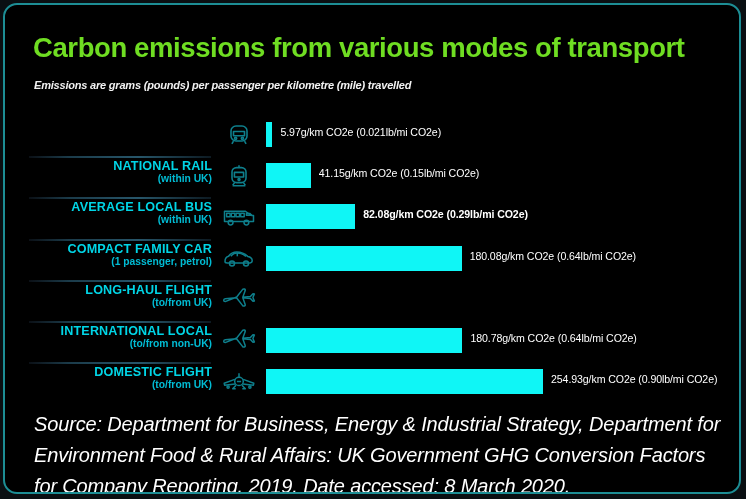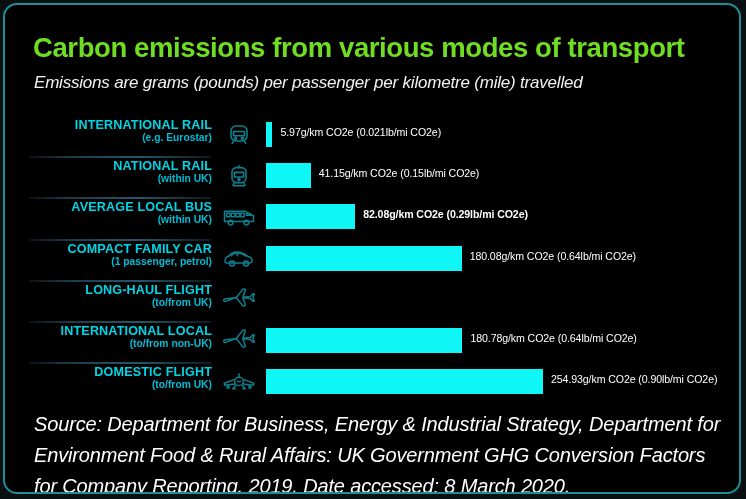--- a/index.html
+++ b/index.html
@@ -20,25 +20,26 @@
   .inner{position:relative;width:100%;height:100%;}
 
   .title{
     position:absolute;left:28px;top:27px;
     font-size:27.5px;font-weight:bold;
     color:#6fdd22;
     letter-spacing:-0.4px;
     white-space:nowrap;
   }
   .subtitle{
-    position:absolute;left:29px;top:68px;
-    font-size:17px;font-style:italic;
+    position:absolute;left:29px;top:74px;
+    font-size:11px;font-style:italic;
     color:#f2f2f2;
     letter-spacing:-0.2px;
     white-space:nowrap;
+    font-weight:bold;
   }
 
   .chart{position:absolute;left:0;top:110px;width:738px;}
 
   .row{position:relative;height:41.2px;}
 
   .divider{
     position:absolute;left:24px;top:0;width:182px;height:2px;
     background:linear-gradient(to right,#0b1016 0%,#1b3b4a 22%,#27566a 60%,#0d1a22 100%);
   }
@@ -93,24 +94,20 @@
 <body>
 
 <div class="frame">
   <div class="inner">
 
     <div class="title">Carbon emissions from various modes of transport</div>
     <div class="subtitle">Emissions are grams (pounds) per passenger per kilometre (mile) travelled</div>
 
     <div class="chart" id="chart-rows">
         <div class="row first">
-          <div class="labelbox">
-            <span class="lbl-main">INTERNATIONAL RAIL</span>
-            <span class="lbl-sub">(e.g. Eurostar)</span>
-          </div>
           <div class="iconbox">
             <svg width="26" height="26" viewBox="0 0 26 26">
               <g fill="none" stroke="#0e7f8c" stroke-width="1.6" stroke-linejoin="round">
                 <rect x="5" y="4" width="16" height="15" rx="5"></rect>
                 <path d="M7.5 9.5h11v4.2h-11z"></path>
                 <circle cx="9.6" cy="16.3" r="1.1"></circle>
                 <circle cx="16.4" cy="16.3" r="1.1"></circle>
                 <path d="M7.5 19.2l-1.6 2.6M18.5 19.2l1.6 2.6"></path>
               </g>
             </svg>

